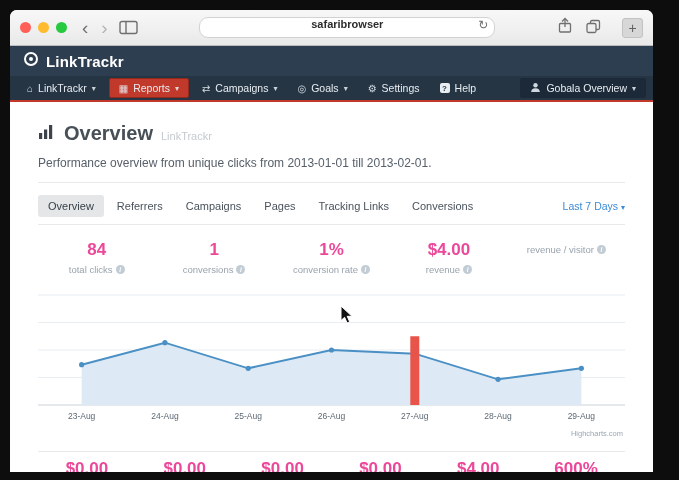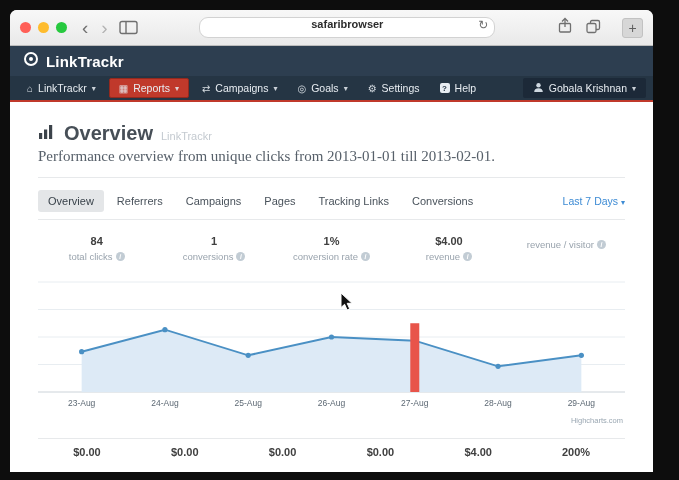--- a/index.html
+++ b/index.html
@@ -79,33 +79,33 @@
     color:#253544; font-size:8px; font-weight:bold;
     display:inline-flex; align-items:center; justify-content:center;
   }
 
   
   .content { flex:1; background:#fff; padding:20px 28px 4px; position:relative; overflow:hidden; }
   .page-head { display:flex; align-items:baseline; gap:8px; }
   .page-head .bars { align-self:center; }
   .page-title { font-size:20px; font-weight:bold; color:#474f57; }
   .page-suffix { font-size:11px; color:#c4cad0; }
-  .subtitle { font-size:15px; color:#57606a; margin-top:3px;font-family:Liberation Serif, serif; }
+  .subtitle { font-size:12px; color:#57606a; margin-top:11px; }
   .divider { height:1px; background:#e7e9eb; margin-top:12px; }
 
   .tabs { display:flex; align-items:center; margin-top:12px; font-size:11px; color:#49525b; }
   .tab { padding:5px 10px; margin-right:3px; border-radius:3px; cursor:pointer; }
   .tab.active { background:#e4e6e8; color:#39424a; }
   .range { margin-left:auto; color:#3d8bd4; font-size:10.5px; cursor:pointer;text-align:center; }
   .range .caret { font-size:8px; }
   .tabs-divider { margin-top:7px; }
 
   .stats { display:flex; margin-top:15px; }
   .stat { flex:1; text-align:center; }
-  .stat .val { font-size:11px; font-weight:bold; color:#404040; }
+  .stat .val { font-size:17px; font-weight:bold; color:#ec4899; }
   .stat .lbl {
     font-size:9.5px; color:#99a3ad; margin-top:4px;
     display:flex; justify-content:center; align-items:center; gap:3px;
   }
   .info {
     width:9px; height:9px; border-radius:50%; background:#c2ccd4;
     color:#fff; font-size:6.5px; font-weight:bold; font-style:italic;
     display:inline-flex; align-items:center; justify-content:center; flex:0 0 auto;
   }
 
@@ -199,21 +199,21 @@
         <span>Help</span>
       </div>
       <div class="nav-spacer"></div>
       <div class="nav-item nav-user">
         <span>
           <svg width="11" height="11" viewBox="0 0 12 12">
             <circle cx="6" cy="3.6" r="2.4" fill="#cfd8e0"></circle>
             <path d="M1.3,11 a4.7,4.2 0 0 1 9.4,0 z" fill="#cfd8e0"></path>
           </svg>
         </span>
-        <span>Gobala Krishnan</span>
+        <span>Gobala Overview</span>
         <span class="caret">▾</span>
       </div>
     </div>
 
     <div class="content">
 
       <div class="page-head">
         <span class="bars">
           <svg width="18" height="15" viewBox="0 0 18 15">
             <rect x="1" y="9" width="3.2" height="6" fill="#3c434a"></rect>
@@ -328,20 +328,20 @@
         </div>
         <div class="stat">
           <div class="val">$0.00</div>
 
         </div>
         <div class="stat">
           <div class="val">$4.00</div>
 
         </div>
         <div class="stat">
-          <div class="val">200%</div>
+          <div class="val">600%</div>
 
         </div>
       </div>
 
     </div>
   </div>
 </div>
 
 </body></html>

